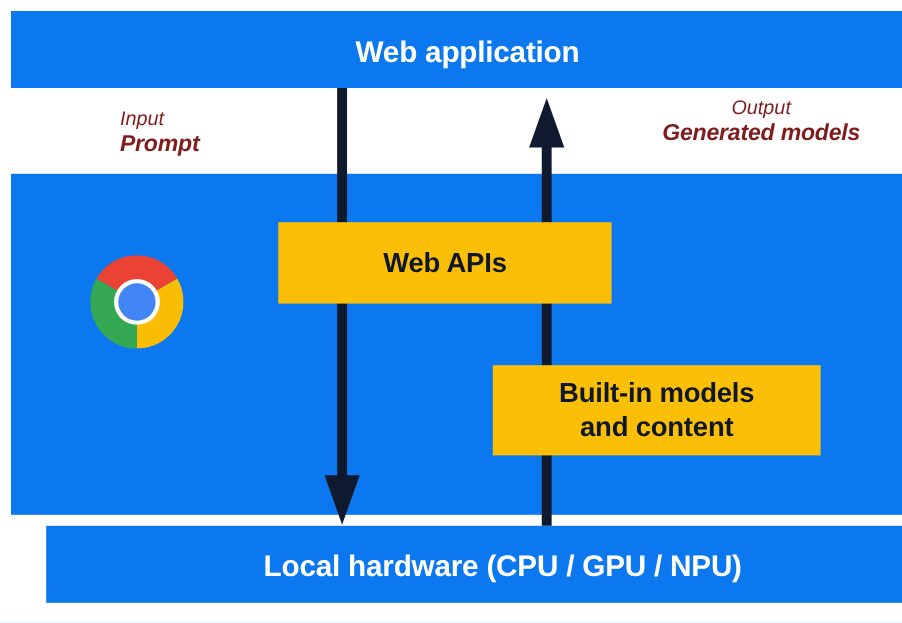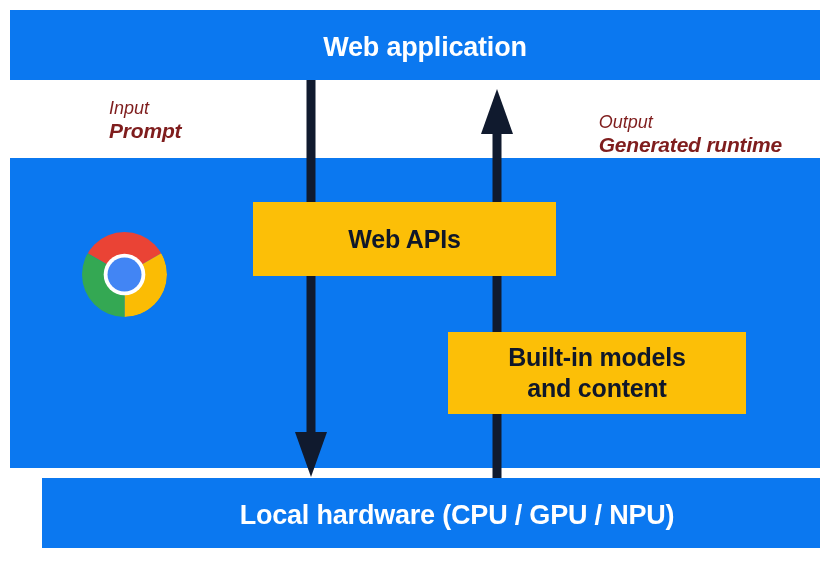--- a/index.html
+++ b/index.html
@@ -77,22 +77,22 @@
     font-weight: bold;
     letter-spacing: -0.2px;
   }
   #io-input {
     left: 109px;
     top: 98px;
     text-align: left;
   }
   #io-output {
     right: 38px;
-    top: 112px;
-    text-align: left;
+    top: 88px;
+    text-align: center;
   }
 
   
   .arrow-svg {
     position: absolute;
     overflow: visible;
   }
   #arrow-down-svg {
     left: 289px;
     top: 80px;
@@ -165,21 +165,21 @@
     <span class="band-title">Web application</span>
   </div>
 
   <div id="io-input" class="io-label">
     <span class="io-kind">Input</span>
     <span class="io-value">Prompt</span>
   </div>
 
   <div id="io-output" class="io-label">
     <span class="io-kind">Output</span>
-    <span class="io-value">Generated runtime</span>
+    <span class="io-value">Generated models</span>
   </div>
 
   <div id="band-middle" class="band"></div>
 
   <svg id="arrow-down-svg" class="arrow-svg" viewBox="0 0 44 400" aria-hidden="true">
     <rect x="17.5" y="0" width="9" height="374" fill="#101a2e"></rect>
     <polygon points="6,352 38,352 22,397" fill="#101a2e"></polygon>
   </svg>
 
   <svg id="arrow-up-svg" class="arrow-svg" viewBox="0 0 44 392" aria-hidden="true">

